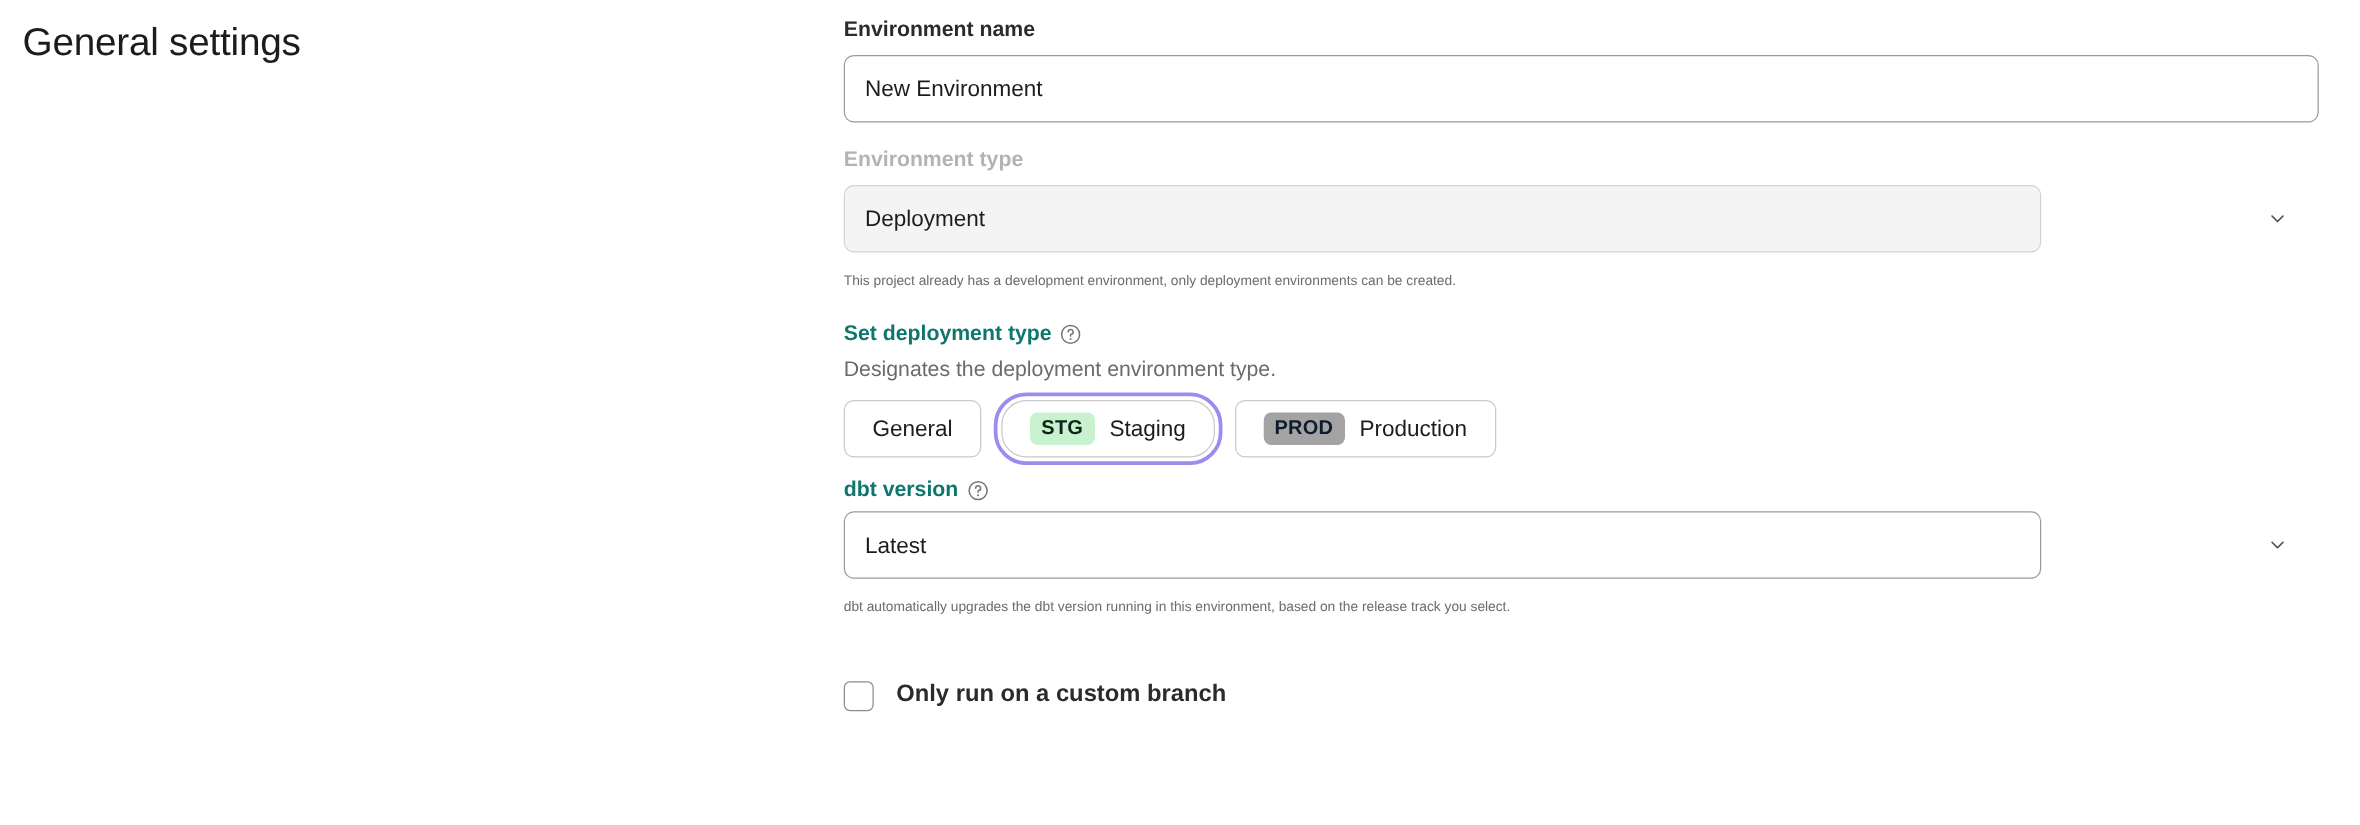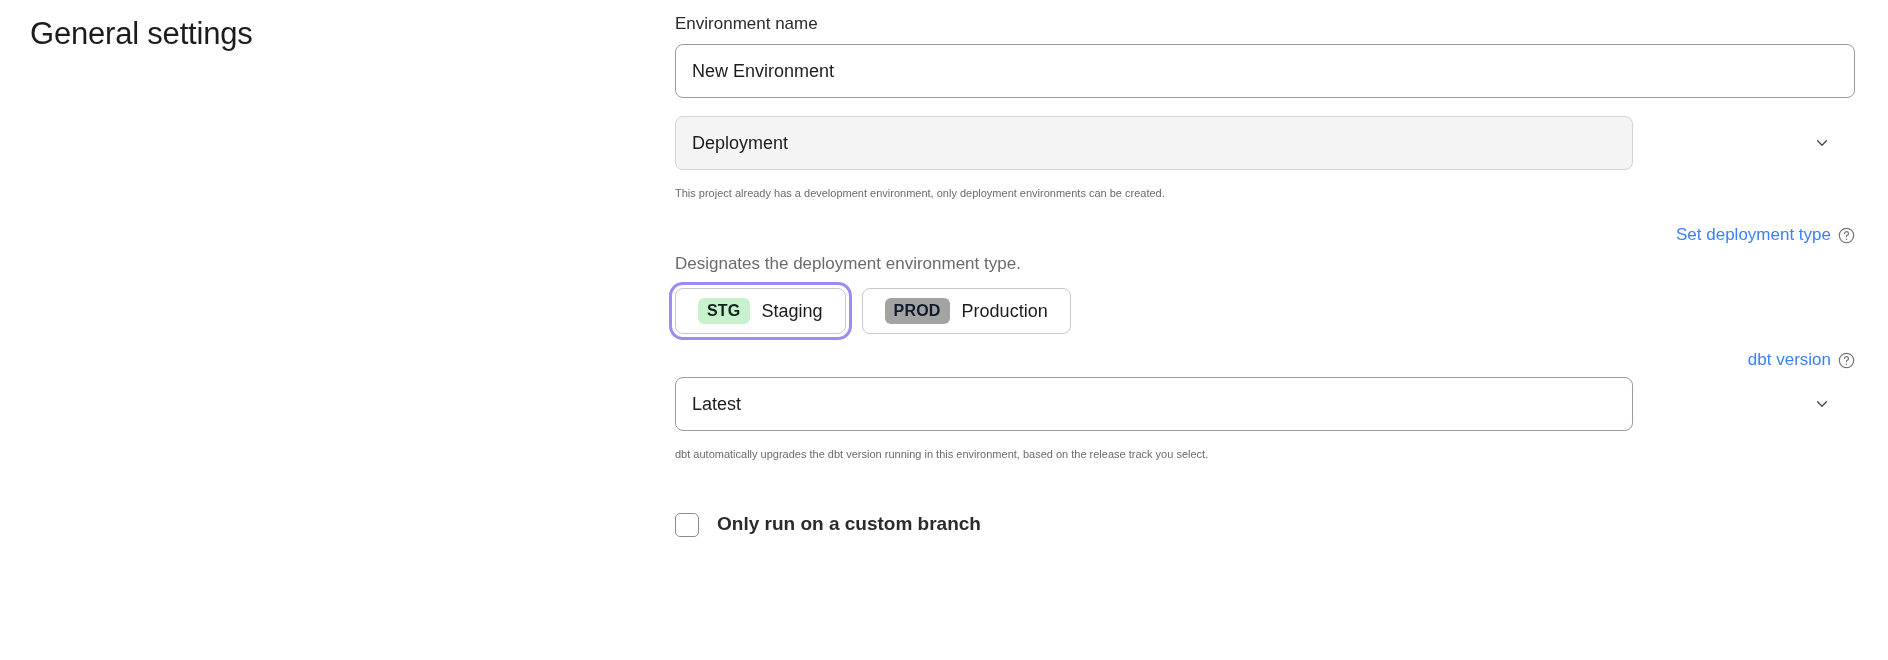--- a/index.html
+++ b/index.html
@@ -13,21 +13,21 @@
     height: 660px;
     font-family: "Liberation Sans", sans-serif;
     color: #1c1c1c;
     overflow: hidden;
     position: relative;
   }
 
   
   .left-col {
     position: absolute;
-    left: 30px;
+    left: 18px;
     top: 14px;
     width: 600px;
   }
   .page-title {
     font-size: 31px;
     font-weight: 400;
     line-height: 40px;
     color: #1c1c1c;
     margin: 0;
     letter-spacing: -0.2px;
@@ -47,34 +47,33 @@
     top: 12px;
     width: 1180px;
   }
 
   .field-block { margin-bottom: 0; }
 
   .field-label {
     font-size: 17px;
     line-height: 24px;
     color: #2b2b2b;
-    font-weight: 400;
+    font-weight: 700;
     display: block;
     margin-bottom: 8px;
   }
   .field-label.muted { color: #b3b3b3; }
 
   .field-label.strong {
-    font-weight: 400;
-    color: #3b82f6;
+    font-weight: 700;
+    color: #0f766e;
     display: flex;
     align-items: center;
     gap: 7px;
     margin-bottom: 5px;
-    justify-content: flex-end;
   }
 
   .text-input {
     width: 1180px;
     height: 54px;
     border: 1px solid #9b9b9b;
     border-radius: 8px;
     background: #ffffff;
     font-family: "Liberation Sans", sans-serif;
     font-size: 18px;
@@ -154,21 +153,21 @@
     padding: 0 22px;
     font-family: "Liberation Sans", sans-serif;
     font-size: 18px;
     color: #1c1c1c;
     cursor: pointer;
     white-space: nowrap;
   }
   .seg-btn.focused {
     outline: 3px solid #9b8cf2;
     outline-offset: 3px;
-    border-radius: 8px;
+    border-radius: 20px;
   }
   .seg-btn .badge {
     font-size: 16px;
     font-weight: 700;
     border-radius: 6px;
     padding: 4px 9px;
     line-height: 18px;
     letter-spacing: 0.2px;
   }
   .badge-stg { background: #c7f2cd; color: #10231a; }
@@ -209,20 +208,21 @@
 <div class="form-col">
 
   <div class="field-block">
     <label class="field-label">Environment name</label>
     <input class="text-input" type="text" value="New Environment" style="">
   </div>
 
   <div class="spacer-18"></div>
 
   <div class="field-block">
+    <label class="field-label muted">Environment type</label>
     <div class="select-wrap">
       <div class="select-box">
         <span>Deployment</span>
       </div>
       <svg class="chevron" viewBox="0 0 16 16">
         <path d="M3 5.5 L8 10.5 L13 5.5" fill="none" stroke="#4a4a4a" stroke-width="1.5" stroke-linecap="round" stroke-linejoin="round"></path>
       </svg>
     </div>
     <div class="helper-text">This project already has a development environment, only deployment environments can be created.</div>
   </div>
@@ -236,20 +236,23 @@
         <svg viewBox="0 0 18 18" width="17" height="17">
           <circle cx="9" cy="9" r="7.6" fill="none" stroke="#767676" stroke-width="1.3"></circle>
           <path d="M6.9 6.9a2.1 2.1 0 1 1 2.6 2.05c-.45.13-.55.45-.55.85v.5" fill="none" stroke="#767676" stroke-width="1.3" stroke-linecap="round"></path>
           <circle cx="8.95" cy="13.0" r="0.85" fill="#767676"></circle>
         </svg>
       </span>
     </div>
     <div class="sub-desc">Designates the deployment environment type.</div>
 
     <div class="seg-group">
+      <button class="seg-btn">
+        <span>General</span>
+      </button>
 
       <button class="seg-btn focused">
         <span class="badge badge-stg">STG</span>
         <span>Staging</span>
       </button>
 
       <button class="seg-btn">
         <span class="badge badge-prod">PROD</span>
         <span>Production</span>
       </button>

